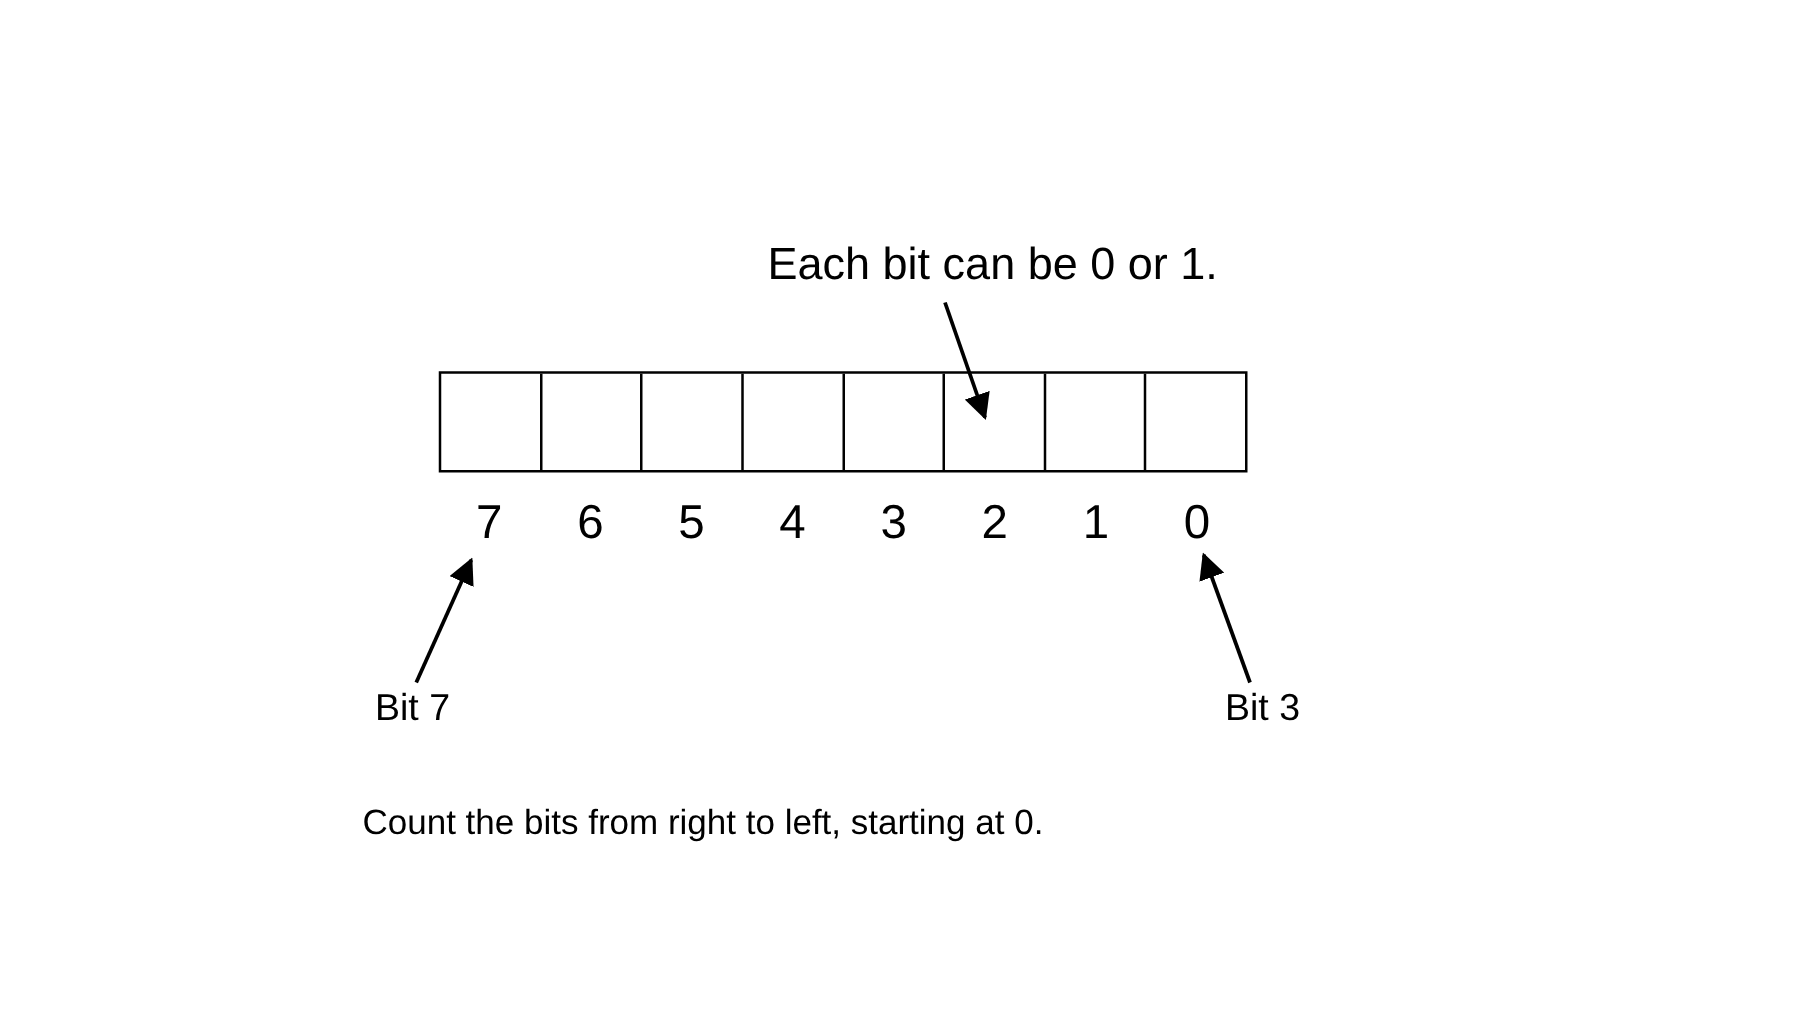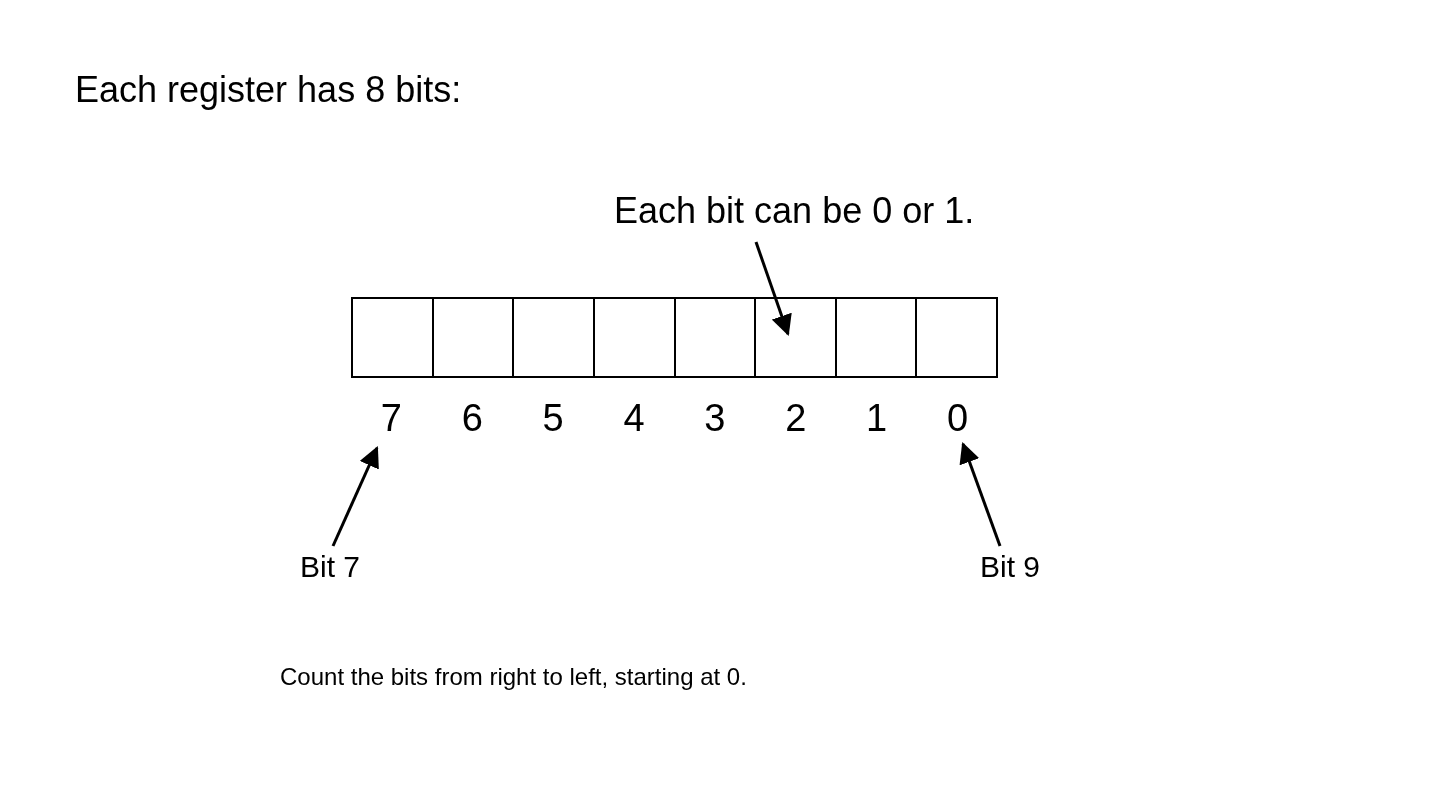--- a/index.html
+++ b/index.html
@@ -67,46 +67,44 @@
     position: absolute;
     top: 552px;
     font-size: 30px;
     line-height: 1;
     white-space: nowrap;
   }
   .callout-left  { left: 300px; }
   .callout-right { left: 980px; }
   .caption {
     position: absolute;
-    left: 280px;
+    left: 290px;
     top: 644px;
-    font-size: 24px;
+    font-size: 28px;
     line-height: 1;
     white-space: nowrap;
-    margin-top: 21px;
   }
   .arrows {
     position: absolute;
     left: 0;
     top: 0;
     width: 1440px;
     height: 810px;
     pointer-events: none;
   }
   .arrows line {
     stroke: #000000;
     stroke-width: 3;
   }
 </style>
 </head>
 <body>
 
 <div class="slide">
 
-  <div class="title">Each register has 8 bits:</div>
 
   <div class="annotation">Each bit can be 0 or 1.</div>
 
   <div class="register">
     <div class="cell"></div>
     <div class="cell"></div>
     <div class="cell"></div>
     <div class="cell"></div>
     <div class="cell"></div>
     <div class="cell"></div>
@@ -131,17 +129,17 @@
         <path d="M 0 0 L 10 5 L 0 10 z" fill="#000000"></path>
       </marker>
     </defs>
     <line x1="756" y1="242" x2="788" y2="334" marker-end="url(#arrowhead)"></line>
     <line x1="333" y1="546" x2="377" y2="448" marker-end="url(#arrowhead)"></line>
     <line x1="1000" y1="546" x2="963" y2="444" marker-end="url(#arrowhead)"></line>
   </svg>
 
   <div class="callout callout-left">Bit 7</div>
 
-  <div class="callout callout-right">Bit 9</div>
+  <div class="callout callout-right">Bit 3</div>
 
   <div class="caption">Count the bits from right to left, starting at 0.</div>
 
 </div>
 
 </body></html>

